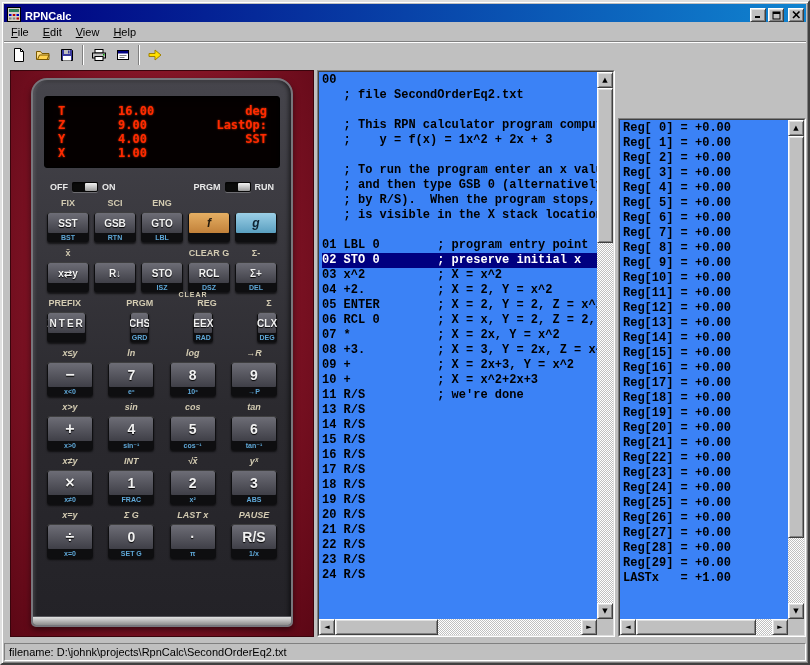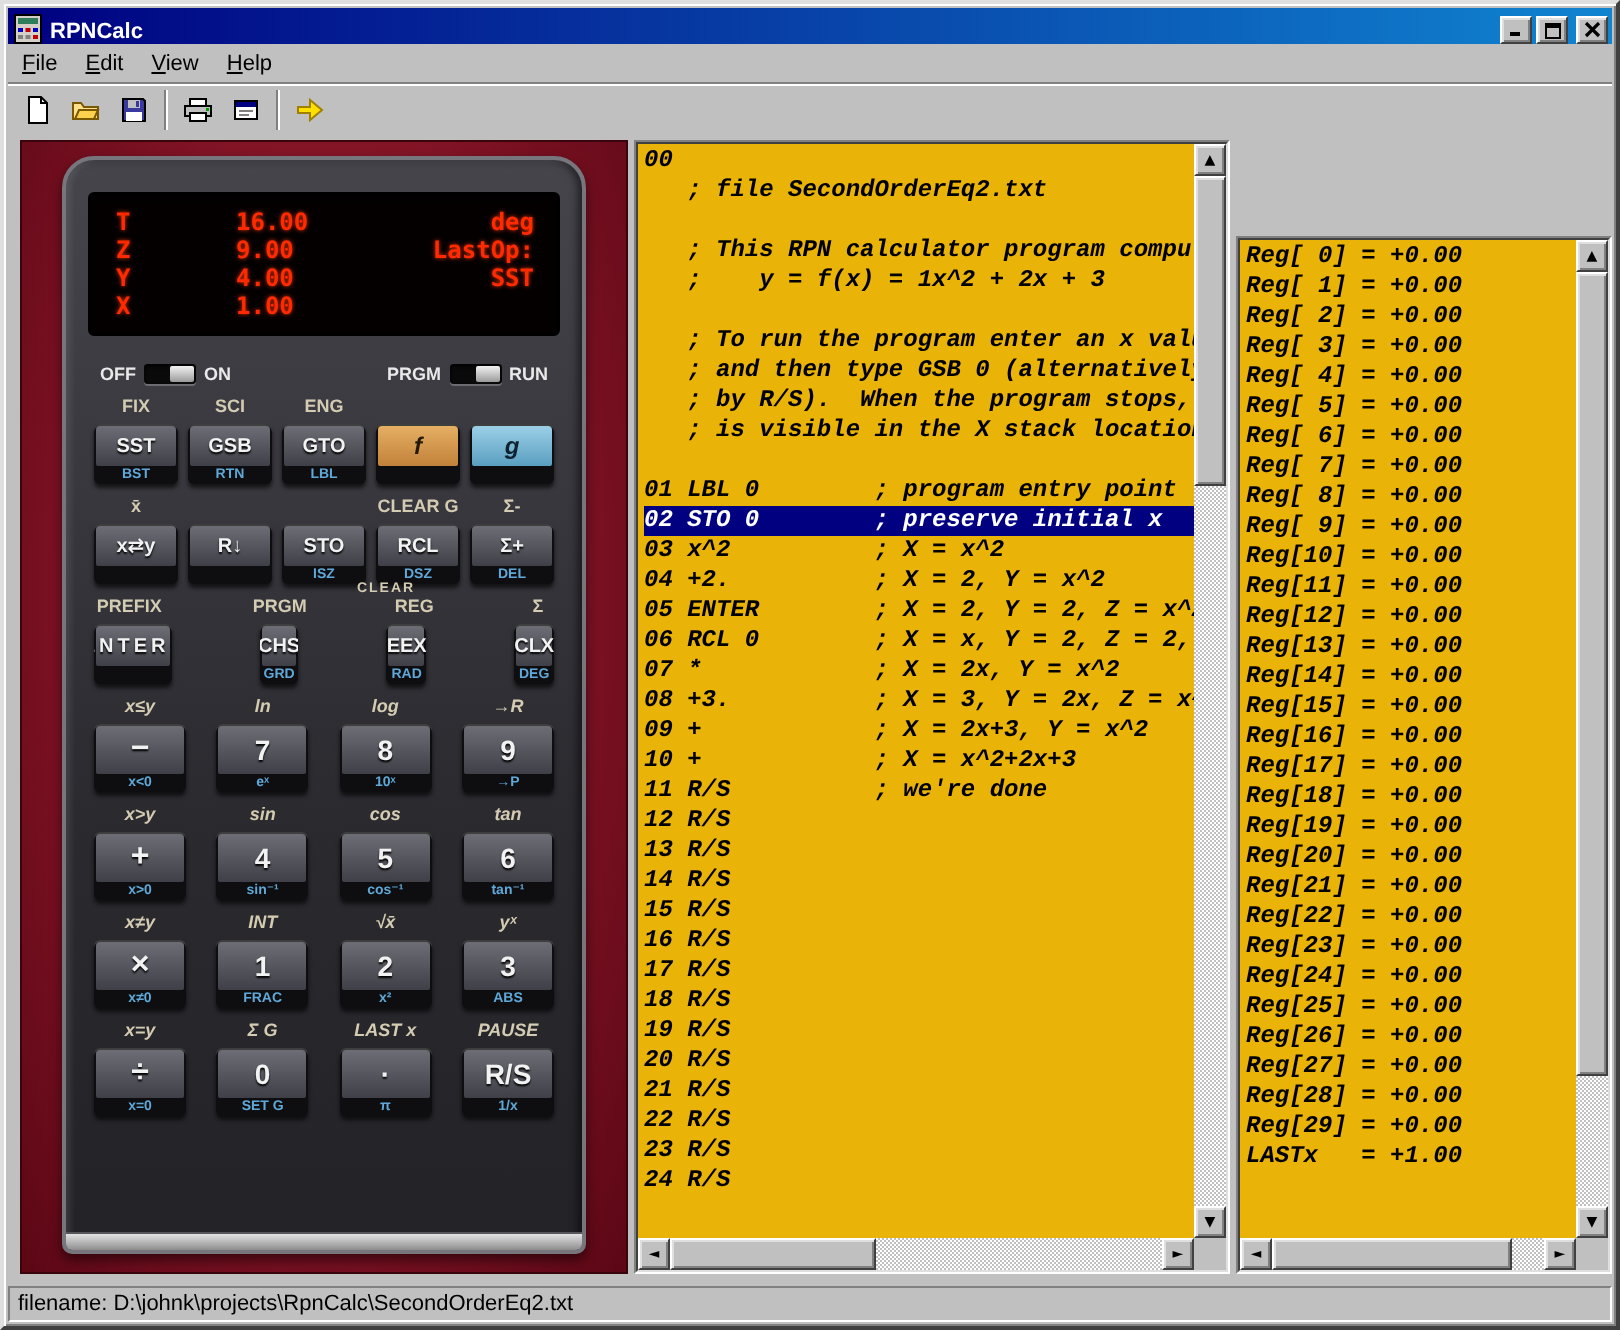--- a/index.html
+++ b/index.html
@@ -104,23 +104,23 @@
   .calc-base { margin-top:auto; height:9px; border-radius:0 0 3px 3px;
     background:linear-gradient(#e2e2e2,#8d8d8d); border-top:1px solid #55555a; }
 
   
   .text-panel { flex:1 1 auto; min-width:0;
     border:1px solid; border-color:#808080 #ffffff #ffffff #808080; }
   .text-panel.registers { flex:0 0 auto; width:188px;margin-top:48px; }
   .tp-inner { width:100%; height:100%;
     border:1px solid; border-color:#404040 #dfdfdf #dfdfdf #404040;
     display:grid; grid-template-columns:1fr 16px; grid-template-rows:1fr 16px; }
-  .tp-text { background:#eab308; overflow:hidden; padding:1px 0 0 3px;
+  .tp-text { background:#3b82f6; overflow:hidden; padding:1px 0 0 3px;
     font-family:"Liberation Mono","DejaVu Sans Mono",monospace;
-    font-weight:bold; font-size:12px; color:#000;font-style:italic; }
+    font-weight:bold; font-size:12px; color:#000; }
   .pline, .rline { white-space:pre; height:15px; line-height:15px; }
   .pline.selected { background:#000080; color:#fff; }
 
   
   .vscroll { display:flex; flex-direction:column; width:16px; }
   .hscroll { display:flex; height:16px; }
   .sb-btn { width:16px; height:16px; background:#c0c0c0; flex:0 0 auto;
     border:1px solid; border-color:#ffffff #404040 #404040 #ffffff;
     box-shadow: inset 1px 1px 0 #dfdfdf, inset -1px -1px 0 #808080;
     display:flex; align-items:center; justify-content:center; }
@@ -490,21 +490,20 @@
             <div class="pline selected">02 STO 0        ; preserve initial x</div>
             <div class="pline">03 x^2          ; X = x^2</div>
             <div class="pline">04 +2.          ; X = 2, Y = x^2</div>
             <div class="pline">05 ENTER        ; X = 2, Y = 2, Z = x^2</div>
             <div class="pline">06 RCL 0        ; X = x, Y = 2, Z = 2, T = x^2</div>
             <div class="pline">07 *            ; X = 2x, Y = x^2</div>
             <div class="pline">08 +3.          ; X = 3, Y = 2x, Z = x^2</div>
             <div class="pline">09 +            ; X = 2x+3, Y = x^2</div>
             <div class="pline">10 +            ; X = x^2+2x+3</div>
             <div class="pline">11 R/S          ; we're done</div>
-            <div class="pline">12 R/S</div>
             <div class="pline">13 R/S</div>
             <div class="pline">14 R/S</div>
             <div class="pline">15 R/S</div>
             <div class="pline">16 R/S</div>
             <div class="pline">17 R/S</div>
             <div class="pline">18 R/S</div>
             <div class="pline">19 R/S</div>
             <div class="pline">20 R/S</div>
             <div class="pline">21 R/S</div>
             <div class="pline">22 R/S</div>

